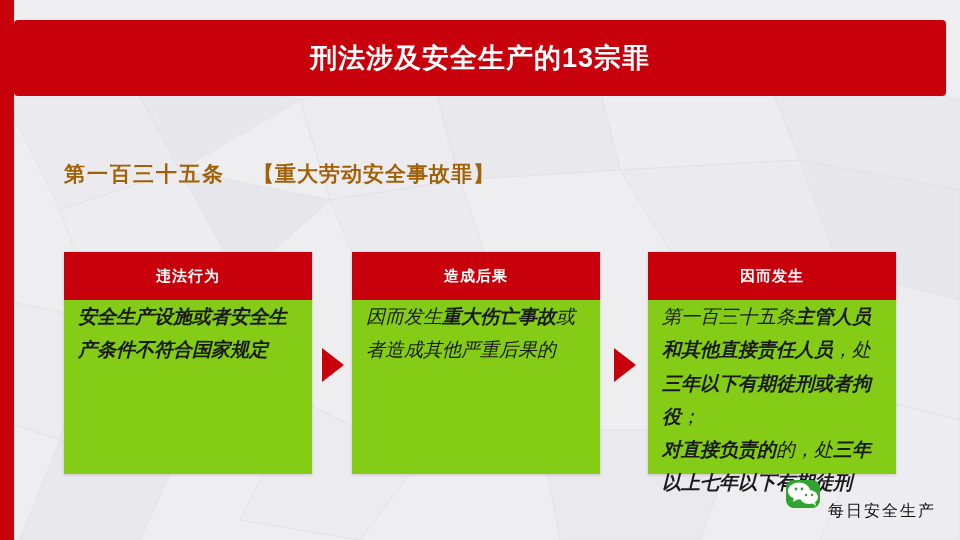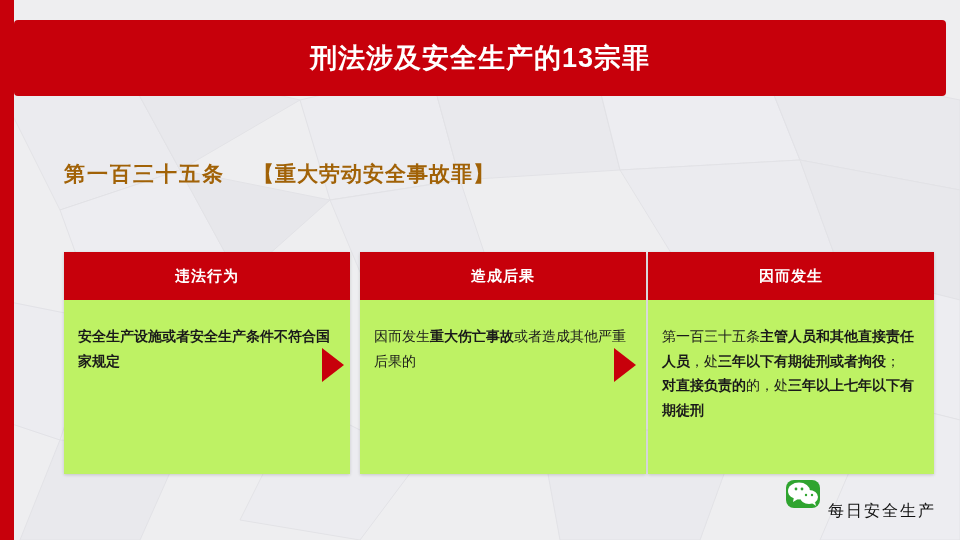--- a/index.html
+++ b/index.html
@@ -79,44 +79,45 @@
     position: absolute;
     left: 64px;
     top: 252px;
     width: 840px;
     height: 222px;
     z-index: 4;
   }
   .card {
     position: absolute;
     top: 0;
-    width: 286px;
+    width: 248px;
     height: 222px;
-    background: #bef264;
+    background: #84cc16;
     box-shadow: 0 1px 3px rgba(0,0,0,0.16);
   }
   .card.c0 { left: 0; }
-  .card.c1 { left: 296px; }
+  .card.c1 { left: 288px; }
   .card.c2 { left: 584px; }
   .card-head {
     height: 48px;
     background: #c7000b;
     display: flex;
     align-items: center;
     justify-content: center;
     color: #ffffff;
     font-size: 15px;
     font-weight: bold;
     letter-spacing: 1px;
   }
   .card-body {
-    padding: 24px 14px 10px 14px;
-    font-size: 14px;
+    padding: 0 14px 10px 14px;
+    font-size: 19px;
     line-height: 1.75;
     color: #1a1a1a;
+    font-style: italic;
   }
   .card-body b {
     font-weight: bold;
   }
   .arrow {
     position: absolute;
     top: 96px;
     width: 0;
     height: 0;
     border-top: 17px solid transparent;

